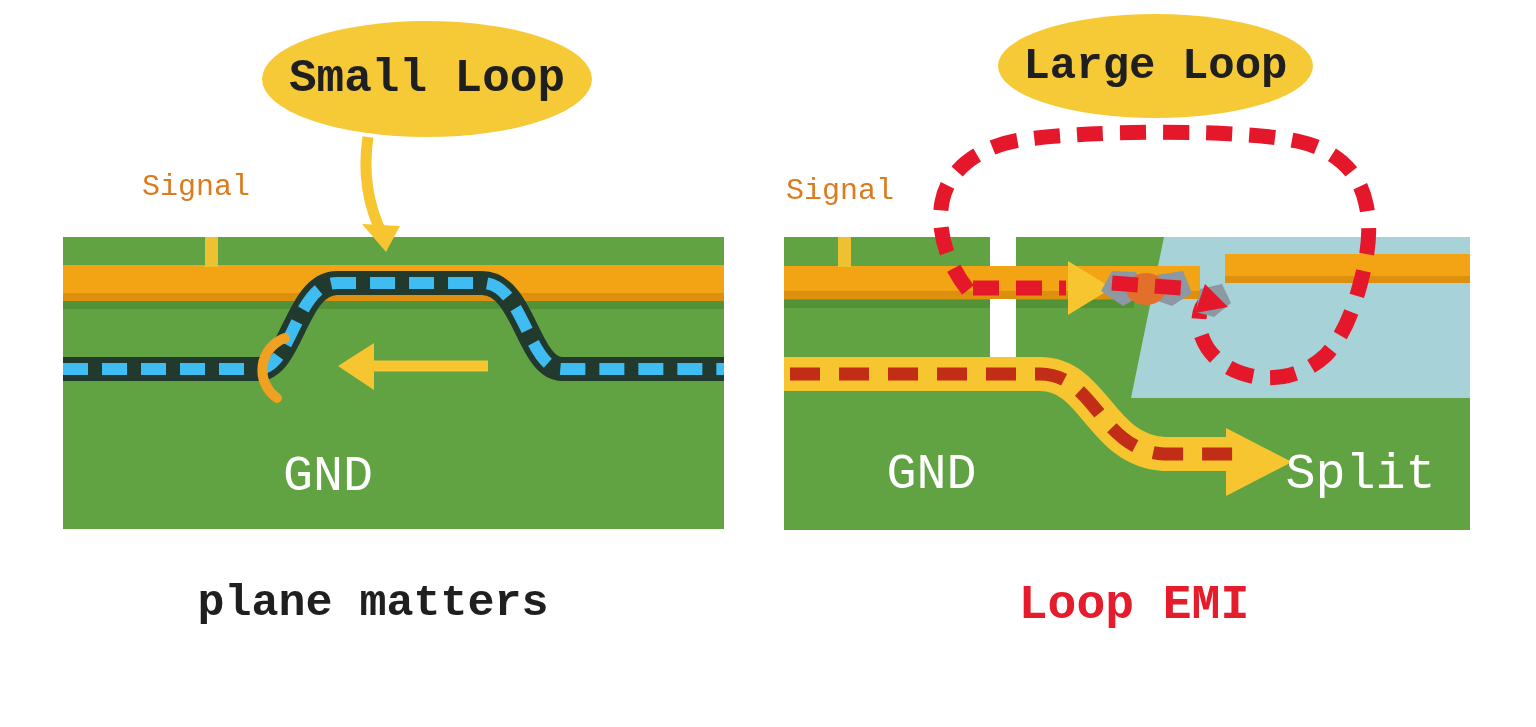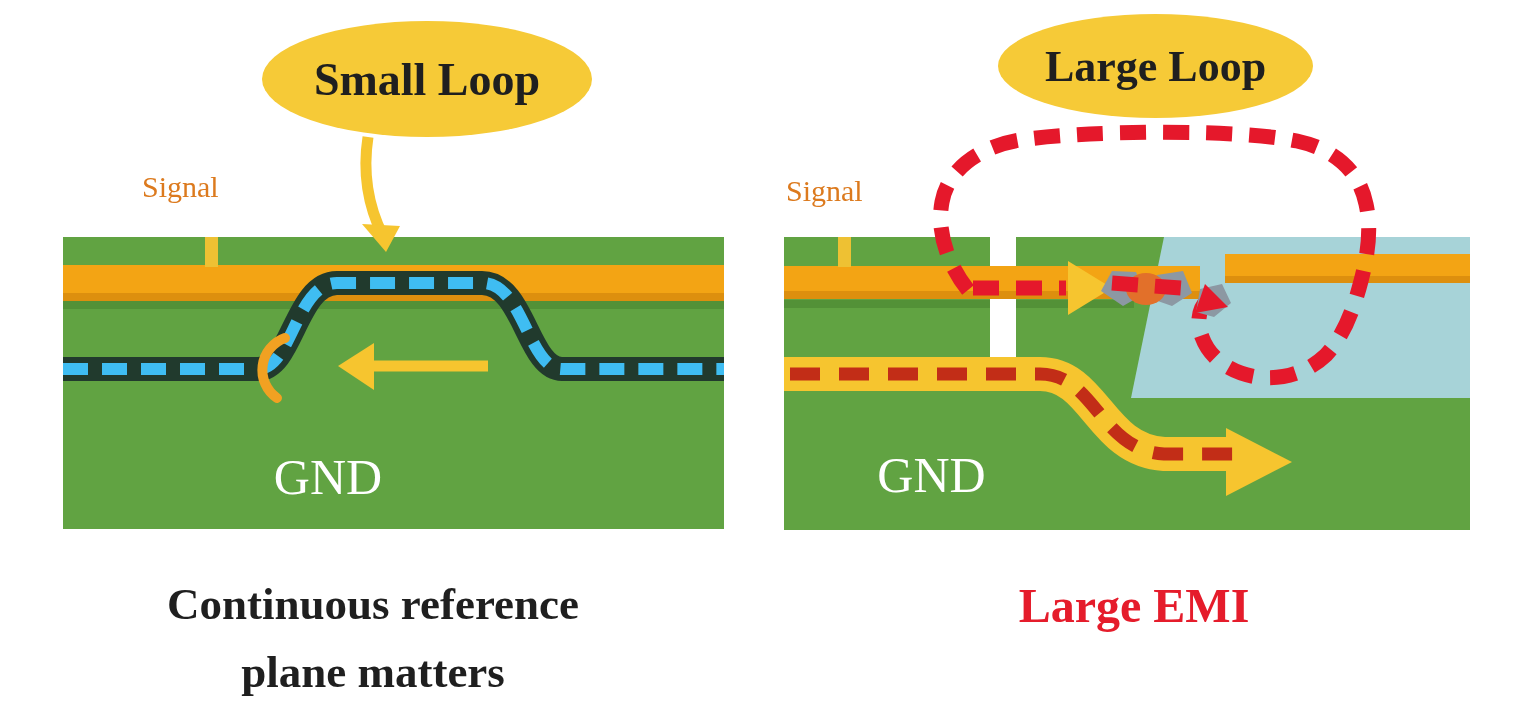--- a/index.html
+++ b/index.html
@@ -1,19 +1,19 @@
 <!DOCTYPE html>
 <html style="--background: #ffffff; --pcb_green: #61a342; --pcb_green_dark: #539137; --trace_orange: #f3a414; --trace_orange_dark: #dd8f0e; --stub_yellow: #eec133; --accent_yellow: #f6c52f; --callout_yellow: #f6ca37; --crescent_orange: #f1a122; --return_cyan: #3fbdf2; --return_dark: #213a2d; --loop_red: #e5182b; --return_red: #c22d17; --split_blue: #a7d3d8; --emi_gray: #8c98a3; --emi_orange: #e2702a; --signal_text: #dc7a1e; --high_emi_text: #e51c2b; --caption_text: #1f1f1f; --plane_label_text: #ffffff;"><head>
 <meta charset="utf-8">
 <style>
   html,body{margin:0;padding:0;background:#fff;}
   .stage{
     position:relative;width:1536px;height:727px;overflow:hidden;
     background:var(--background,#fff);
-    font-family:Liberation Serif, serif;
+    font-family:Liberation Mono, monospace;
   }
   .stage svg{position:absolute;left:0;top:0;}
   .fill-green{fill:var(--pcb_green);}
   .fill-green-dark{fill:var(--pcb_green_dark);}
   .fill-band{fill:var(--trace_orange);}
   .fill-band-dark{fill:var(--trace_orange_dark);}
   .fill-stub{fill:var(--stub_yellow);}
   .fill-white{fill:#ffffff;}
   .fill-blue{fill:var(--split_blue);}
   .fill-yellow{fill:var(--accent_yellow);}
@@ -110,20 +110,20 @@
   </div>
   <div class="callout callout-right">
     <span>Large Loop</span>
   </div>
 
   <div class="txt signal signal-left">Signal</div>
   <div class="txt signal signal-right">Signal</div>
 
   <div class="txt plane-label gnd-left">GND</div>
   <div class="txt plane-label gnd-right">GND</div>
+  <div class="txt plane-label split-label">Split</div>
 
   <div class="caption-left txt" style="white-space:normal">
-    <div>Continuous reference</div>
     <div>plane matters</div>
   </div>
-  <div class="txt caption-right">Large EMI</div>
+  <div class="txt caption-right">Loop EMI</div>
 
 </div>
 
 </body></html>

